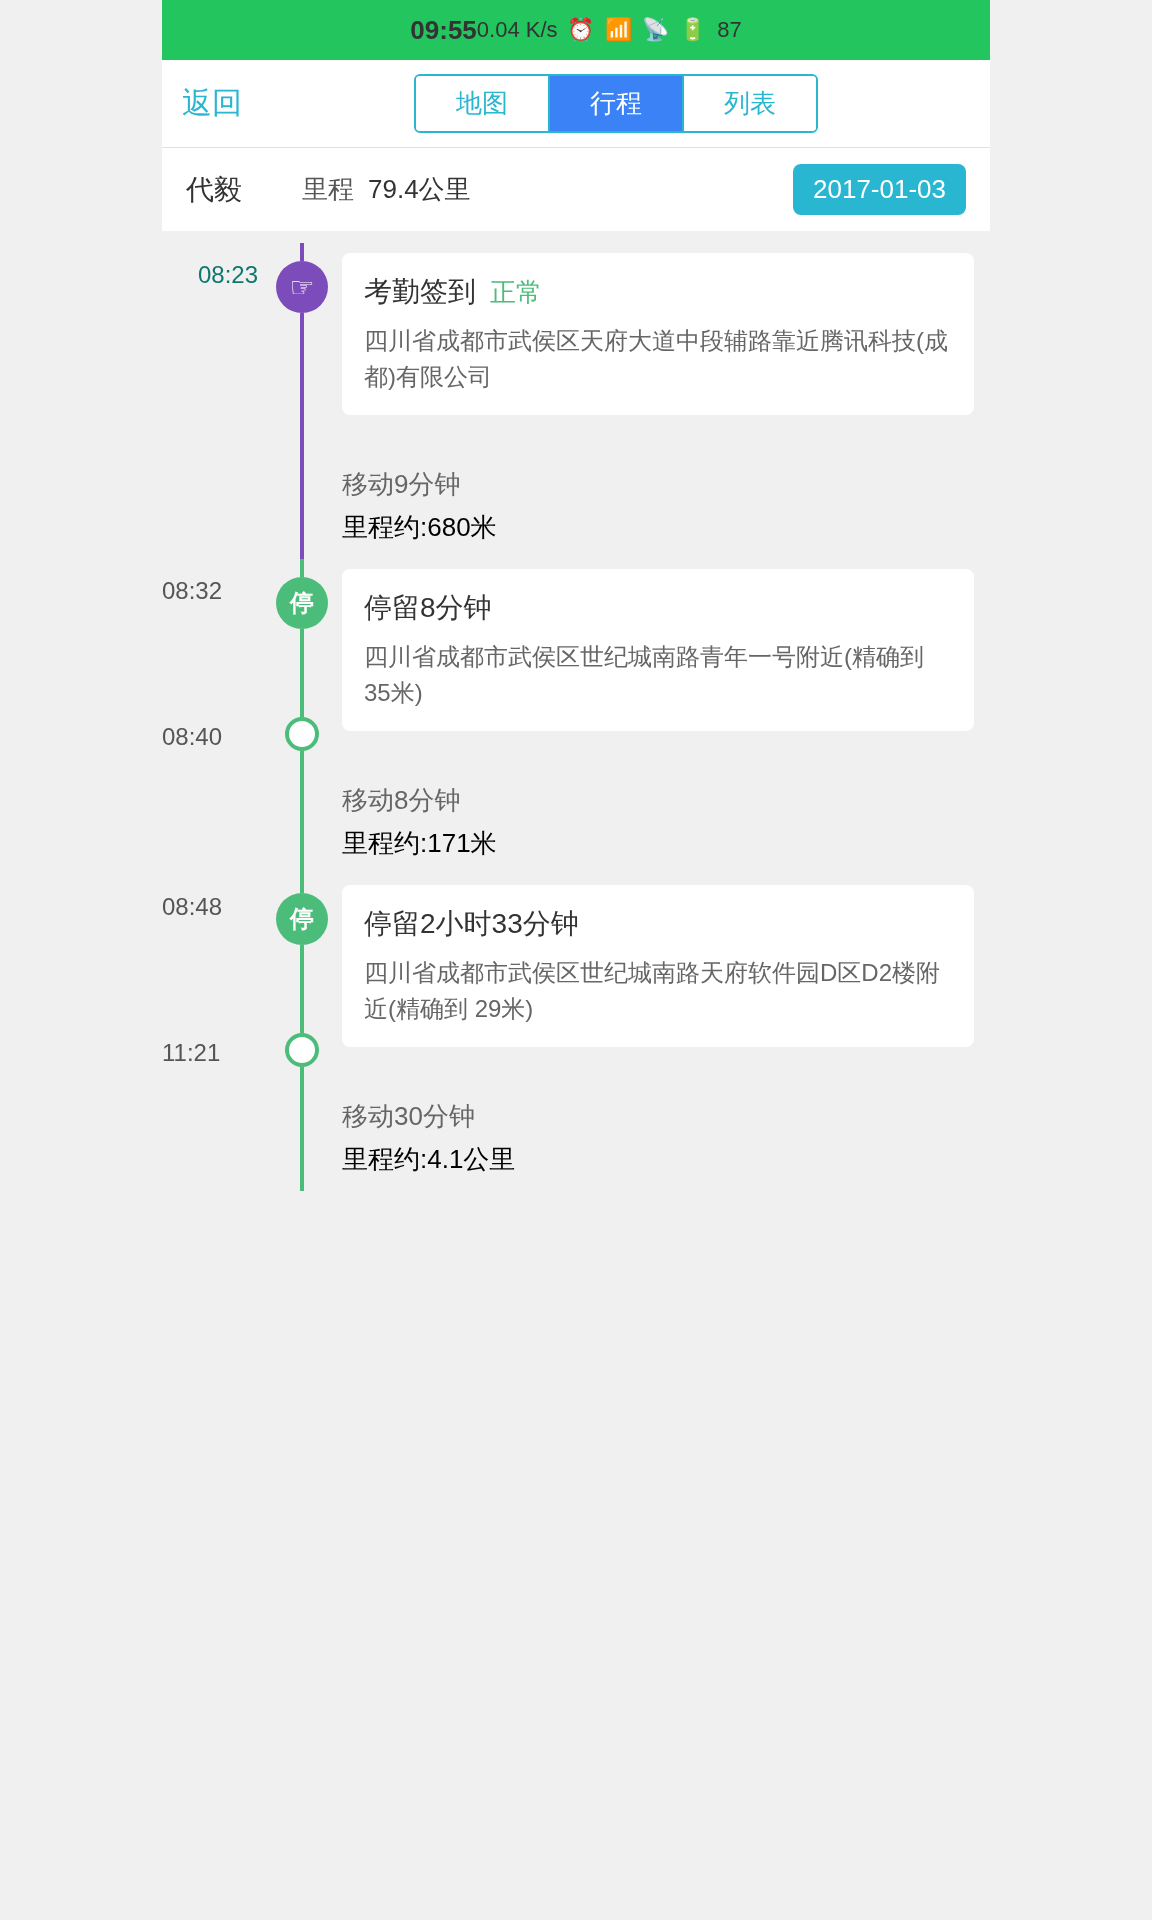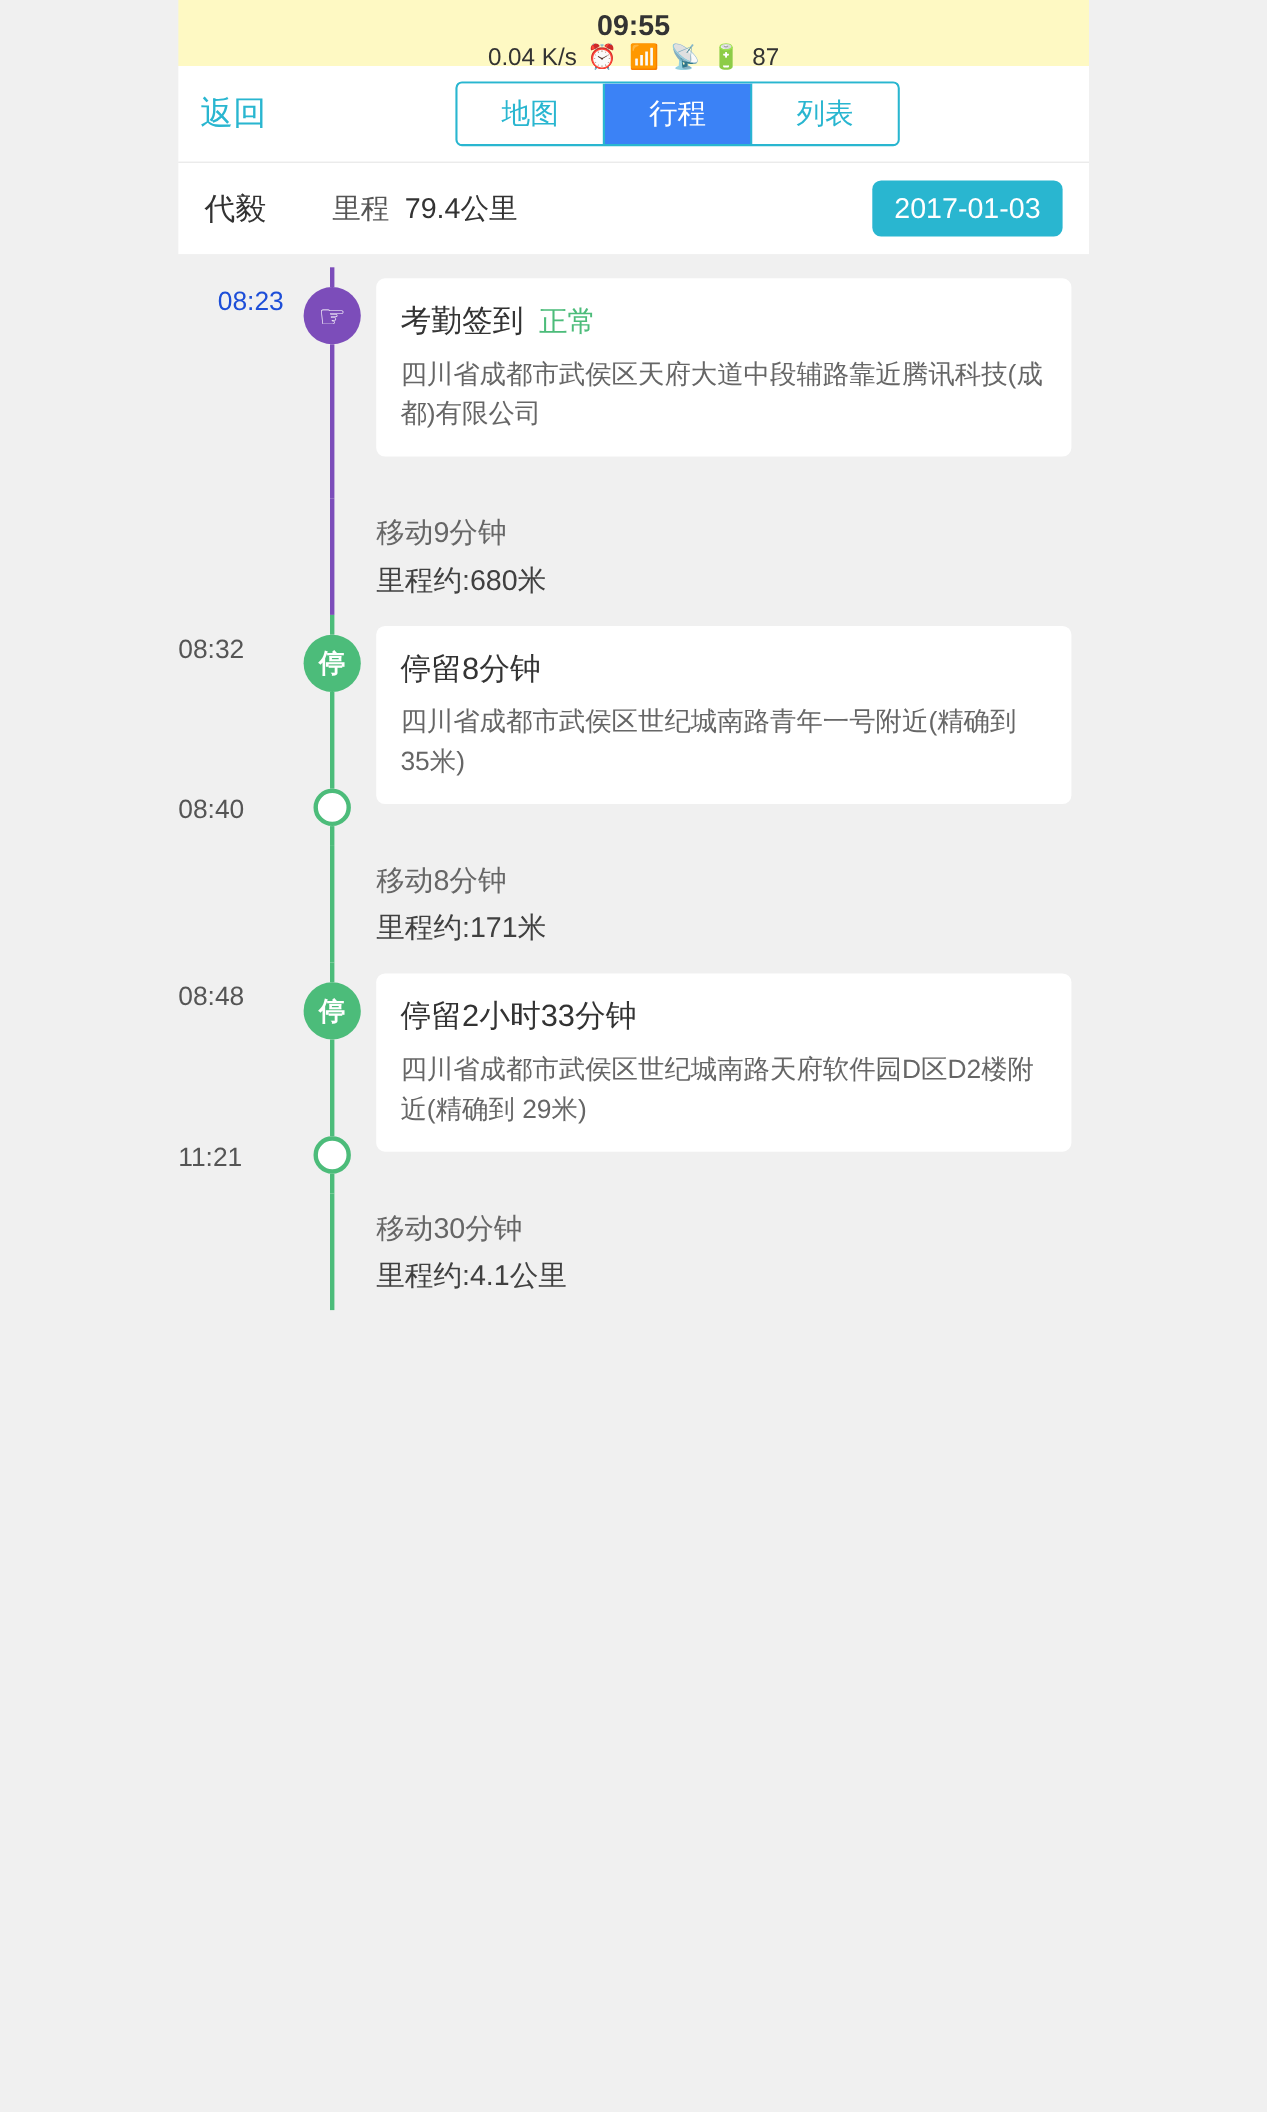--- a/index.html
+++ b/index.html
@@ -8,27 +8,26 @@
       font-family: -apple-system, "PingFang SC", "Microsoft YaHei", sans-serif;
       background: #f0f0f0;
       width: 100%;
       max-width: 828px;
       margin: 0 auto;
       font-size: 28px;
     }
 
     
     .status-bar {
-      background: #fef9c3;
-      display: flex;
-      justify-content: space-between;
+      background: #22c55e;
+      display: flex;
+      justify-content: center;
       align-items: center;
       padding: 8px 24px;
       height: 60px;
-      flex-direction: column;
     }
     .status-left {
       font-size: 26px;
       font-weight: 600;
       color: #333;
     }
     .status-right {
       display: flex;
       align-items: center;
       gap: 10px;
@@ -134,21 +133,21 @@
       color: #666;
       margin-top: 12px;
       line-height: 1.5;
     }
     .move-title {
       font-size: 26px;
       color: #666;
     }
     .move-dist {
       font-size: 26px;
-      color: #404040;
+      color: #000000;
       margin-top: 8px;
     }
   </style>
 </head>
 <body>
 
 <div class="status-bar">
   <div class="status-left">09:55</div>
   <div class="status-right">
     <span>
@@ -175,21 +174,21 @@
 <div class="info-bar">
   <span class="info-name">代毅</span>
   <span class="info-mileage-label">里程</span>
   <span class="info-mileage-value">79.4公里</span>
   <span class="info-date">2017-01-03</span>
 </div>
 
 <div class="timeline-container">
 
   <div style="display:flex; align-items:stretch;">
-    <div style="width:110px; min-width:110px; text-align:right; padding-right:14px; padding-top:18px; font-size:24px; color:#1d4ed8;">
+    <div style="width:110px; min-width:110px; text-align:right; padding-right:14px; padding-top:18px; font-size:24px; color:#0f766e;">
       <span>08:23</span>
     </div>
     <div style="width:60px; min-width:60px; display:flex; flex-direction:column; align-items:center;">
       <div style="width:4px; height:18px; background:#7c4dba;"></div>
       <div style="width:52px; height:52px; border-radius:50%; background:#7c4dba; display:flex; align-items:center; justify-content:center; color:#fff; font-size:28px; flex-shrink:0;">
         ☞
       </div>
       <div style="width:4px; flex:1; min-height:20px; background:#7c4dba;"></div>
     </div>
     <div style="flex:1; padding:10px 16px 10px 10px;">

